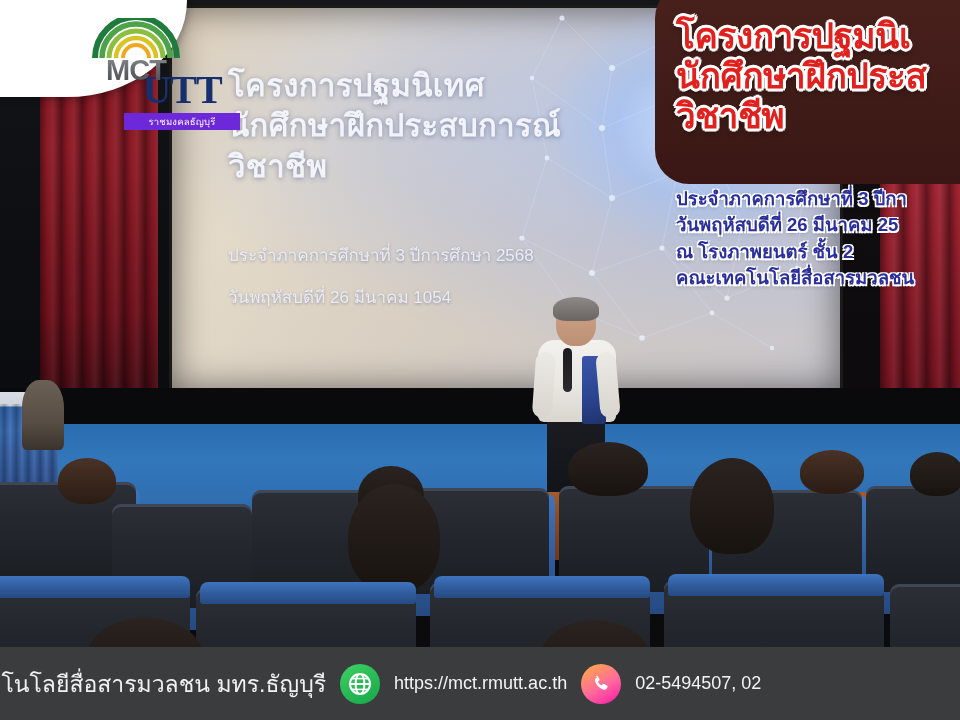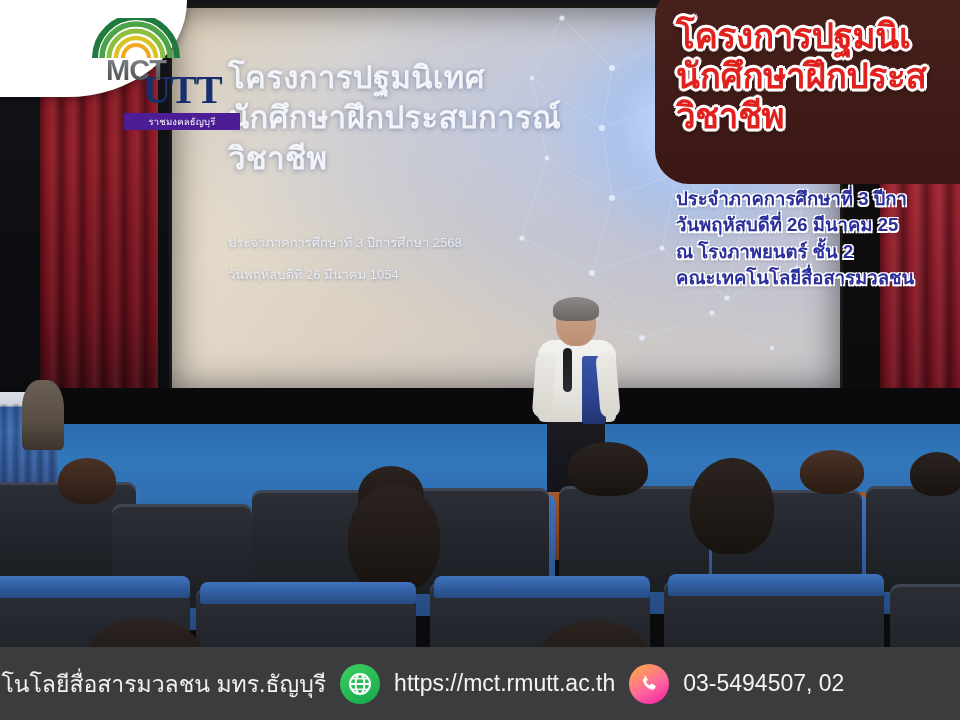--- a/index.html
+++ b/index.html
@@ -47,27 +47,27 @@
     box-shadow:0 0 0 3px #1b1a18, 0 0 36px rgba(0,0,0,.55) inset;
   }
   .screen-glow {
     position:absolute; left:52%; top:-4%; width:52%; height:88%;
     background:
       radial-gradient(58% 52% at 50% 40%, rgba(205,225,255,.85) 0%, rgba(150,190,250,.42) 38%, rgba(90,140,230,.0) 72%);
     filter:blur(2px);
   }
   .nodes { position:absolute; inset:0; opacity:.92; }
 
-  .screen-text { position:absolute; left:56px; top:50px; width:430px; }
+  .screen-text { position:absolute; left:56px; top:58px; width:430px; }
   .scr-title {
     color:#f2f4fa; font-size:31px; line-height:1.30; font-weight:700;
     letter-spacing:.4px; text-shadow:0 1px 5px rgba(40,60,110,.45);
   }
   .scr-sub {
-    margin-top:48px; color:#e9ecf4; font-size:13px; line-height:2.5;
+    margin-top:48px; color:#e9ecf4; font-size:17px; line-height:2.5;
     font-weight:400; text-shadow:0 1px 3px rgba(40,60,110,.4);
   }
   .stage-apron {
     position:absolute; left:0; top:388px; width:960px; height:38px;
     background:linear-gradient(180deg,#0a0a0c 0%,#090a0b 100%);
   }
   .blue-floor {
     position:absolute; left:0; top:424px; width:960px; height:120px;
     background:linear-gradient(180deg,#2a6cb0 0%,#3377bb 30%,#2f6fb2 62%,#27598f 100%);
   }
@@ -151,21 +151,21 @@
     position:absolute; left:-118px; top:-58px; width:305px; height:155px;
     background:#ffffff; border-radius:0 0 120px 120px/0 0 96px 96px;
     box-shadow:0 2px 9px rgba(0,0,0,.35);
   }
   .rmutt { position:absolute; left:124px; top:70px; width:116px; text-align:center; }
   .rmutt-main {
     font-size:40px; font-weight:700; color:#17306d; letter-spacing:-1px; line-height:1;
     font-family:"Liberation Serif", serif;
   }
   .rmutt-sub {
-    margin-top:3px; background:#4c1d95; color:#fff; font-size:9.5px; padding:1px 4px;
+    margin-top:3px; background:#6d28d9; color:#fff; font-size:9.5px; padding:1px 4px;
     letter-spacing:.2px; white-space:nowrap;
   }
   .mct { position:absolute; left:88px; top:18px; width:96px; text-align:center; }
   .mct-arcs { position:relative; width:94px; height:42px; margin:0 auto; }
   .mct-word {
     margin-top:-6px; font-size:29px; font-weight:800; letter-spacing:-1px;
     background:linear-gradient(180deg,#8d9093 0%,#5f6366 55%,#4a4d50 100%);
     -webkit-background-clip:text; background-clip:text; color:transparent;
     font-family:"Liberation Sans", sans-serif;
   }
@@ -205,21 +205,21 @@
     color:#f1f1f1; font-size:23px; font-weight:400; white-space:nowrap;
     margin-left:-14px;
   }
   .bb-icon {
     width:40px; height:40px; border-radius:50%; flex:0 0 40px;
     display:flex; align-items:center; justify-content:center;
     margin:0 14px;
   }
   .bb-icon.web { background:linear-gradient(150deg,#3fcf63 0%,#16a74a 100%); }
   .bb-icon.phone { background:linear-gradient(150deg,#ffb13d 0%,#ff6a9c 55%,#f516a6 100%); }
-  .bb-text { color:#f4f4f4; font-size:23px; white-space:nowrap; }
+  .bb-text { color:#f4f4f4; font-size:18px; white-space:nowrap; }
 </style>
 </head>
 <body>
 
 <div id="stage">
 
   <div class="photo">
     <div class="backwall"></div>
     <div class="curtain-left"></div>
     <div class="curtain-right-2"></div>
@@ -381,16 +381,16 @@
         <line x1="4.6" y1="7.6" x2="21.4" y2="7.6" stroke="#fff" stroke-width="1.6"></line>
         <line x1="4.6" y1="18.4" x2="21.4" y2="18.4" stroke="#fff" stroke-width="1.6"></line>
       </svg>
     </div>
     <div class="bb-text">https://mct.rmutt.ac.th</div>
     <div class="bb-icon phone">
       <svg width="22" height="22" viewBox="0 0 24 24" fill="#fff">
         <path d="M6.6 3.2c.7-.4 1.6-.2 2 .5l1.7 2.8c.4.7.2 1.6-.5 2l-1.2.8c.7 2 2.3 3.6 4.3 4.3l.8-1.2c.4-.7 1.3-.9 2-.5l2.8 1.7c.7.4.9 1.3.5 2l-1 1.6c-.5.8-1.5 1.2-2.4 1-5-1.1-9-5.1-10.1-10.1-.2-.9.2-1.9 1-2.4l1.1-.5z"></path>
       </svg>
     </div>
-    <div class="bb-text">03-5494507, 02</div>
+    <div class="bb-text">02-5494507, 02</div>
   </div>
 
 </div>
 
 </body></html>

